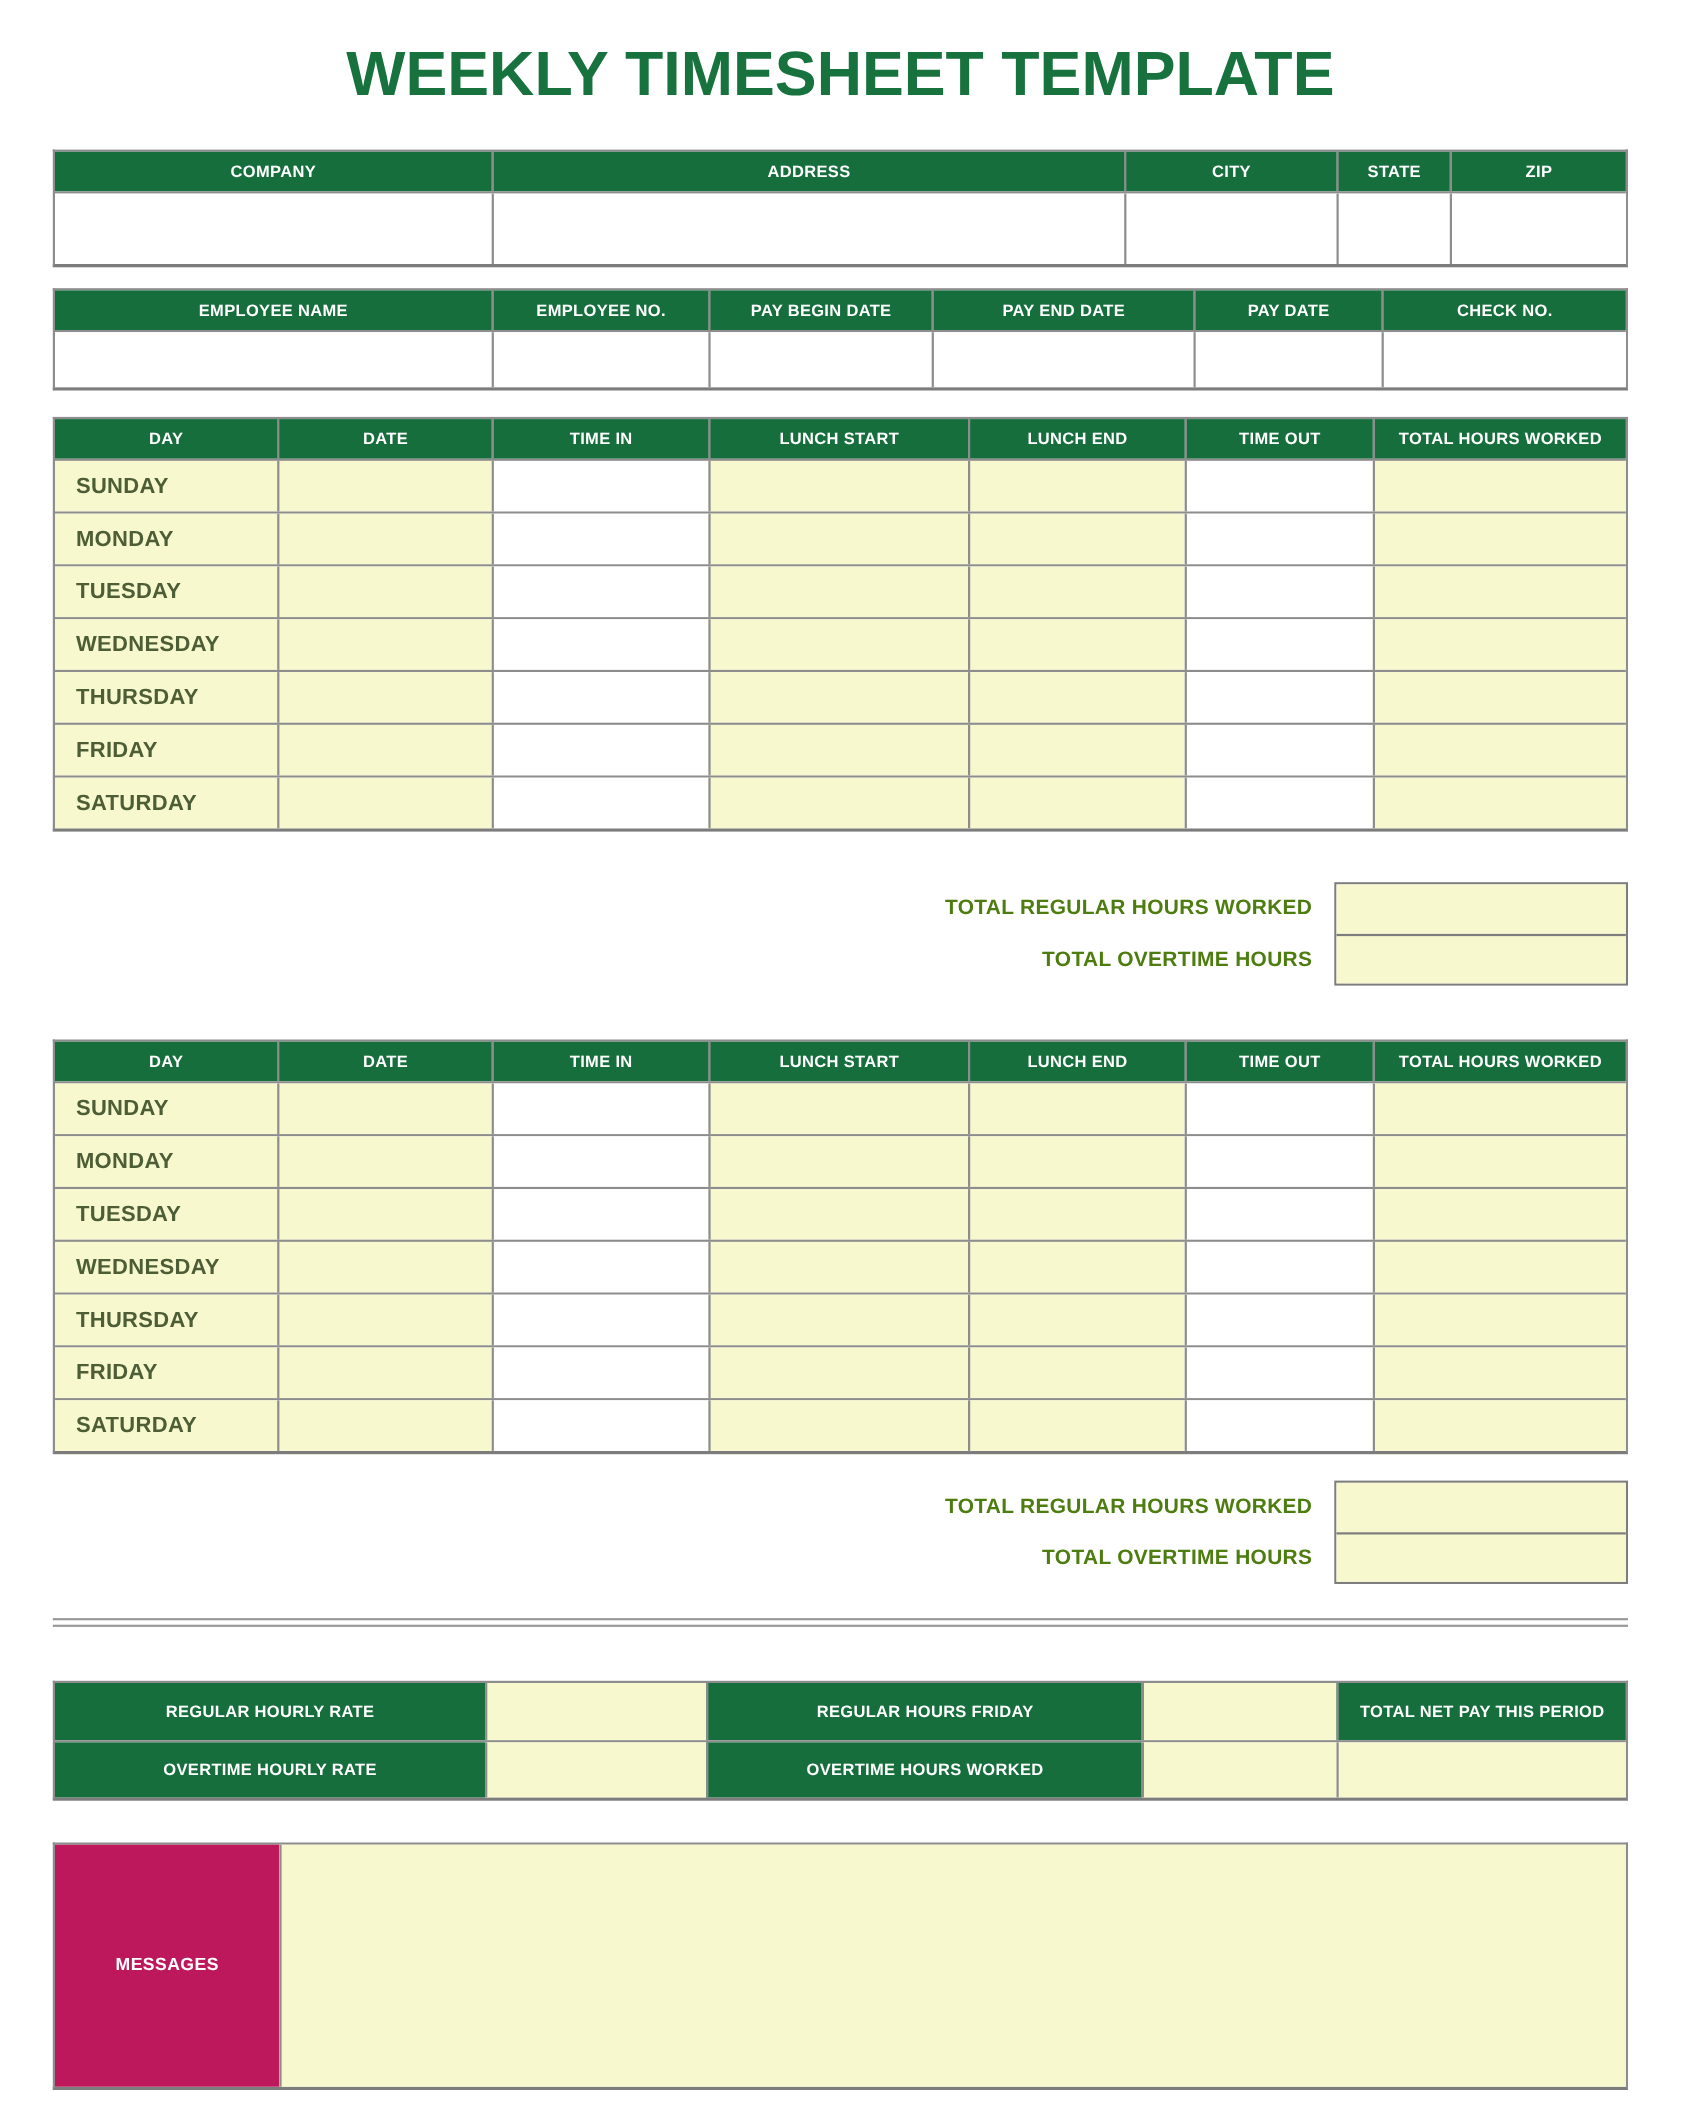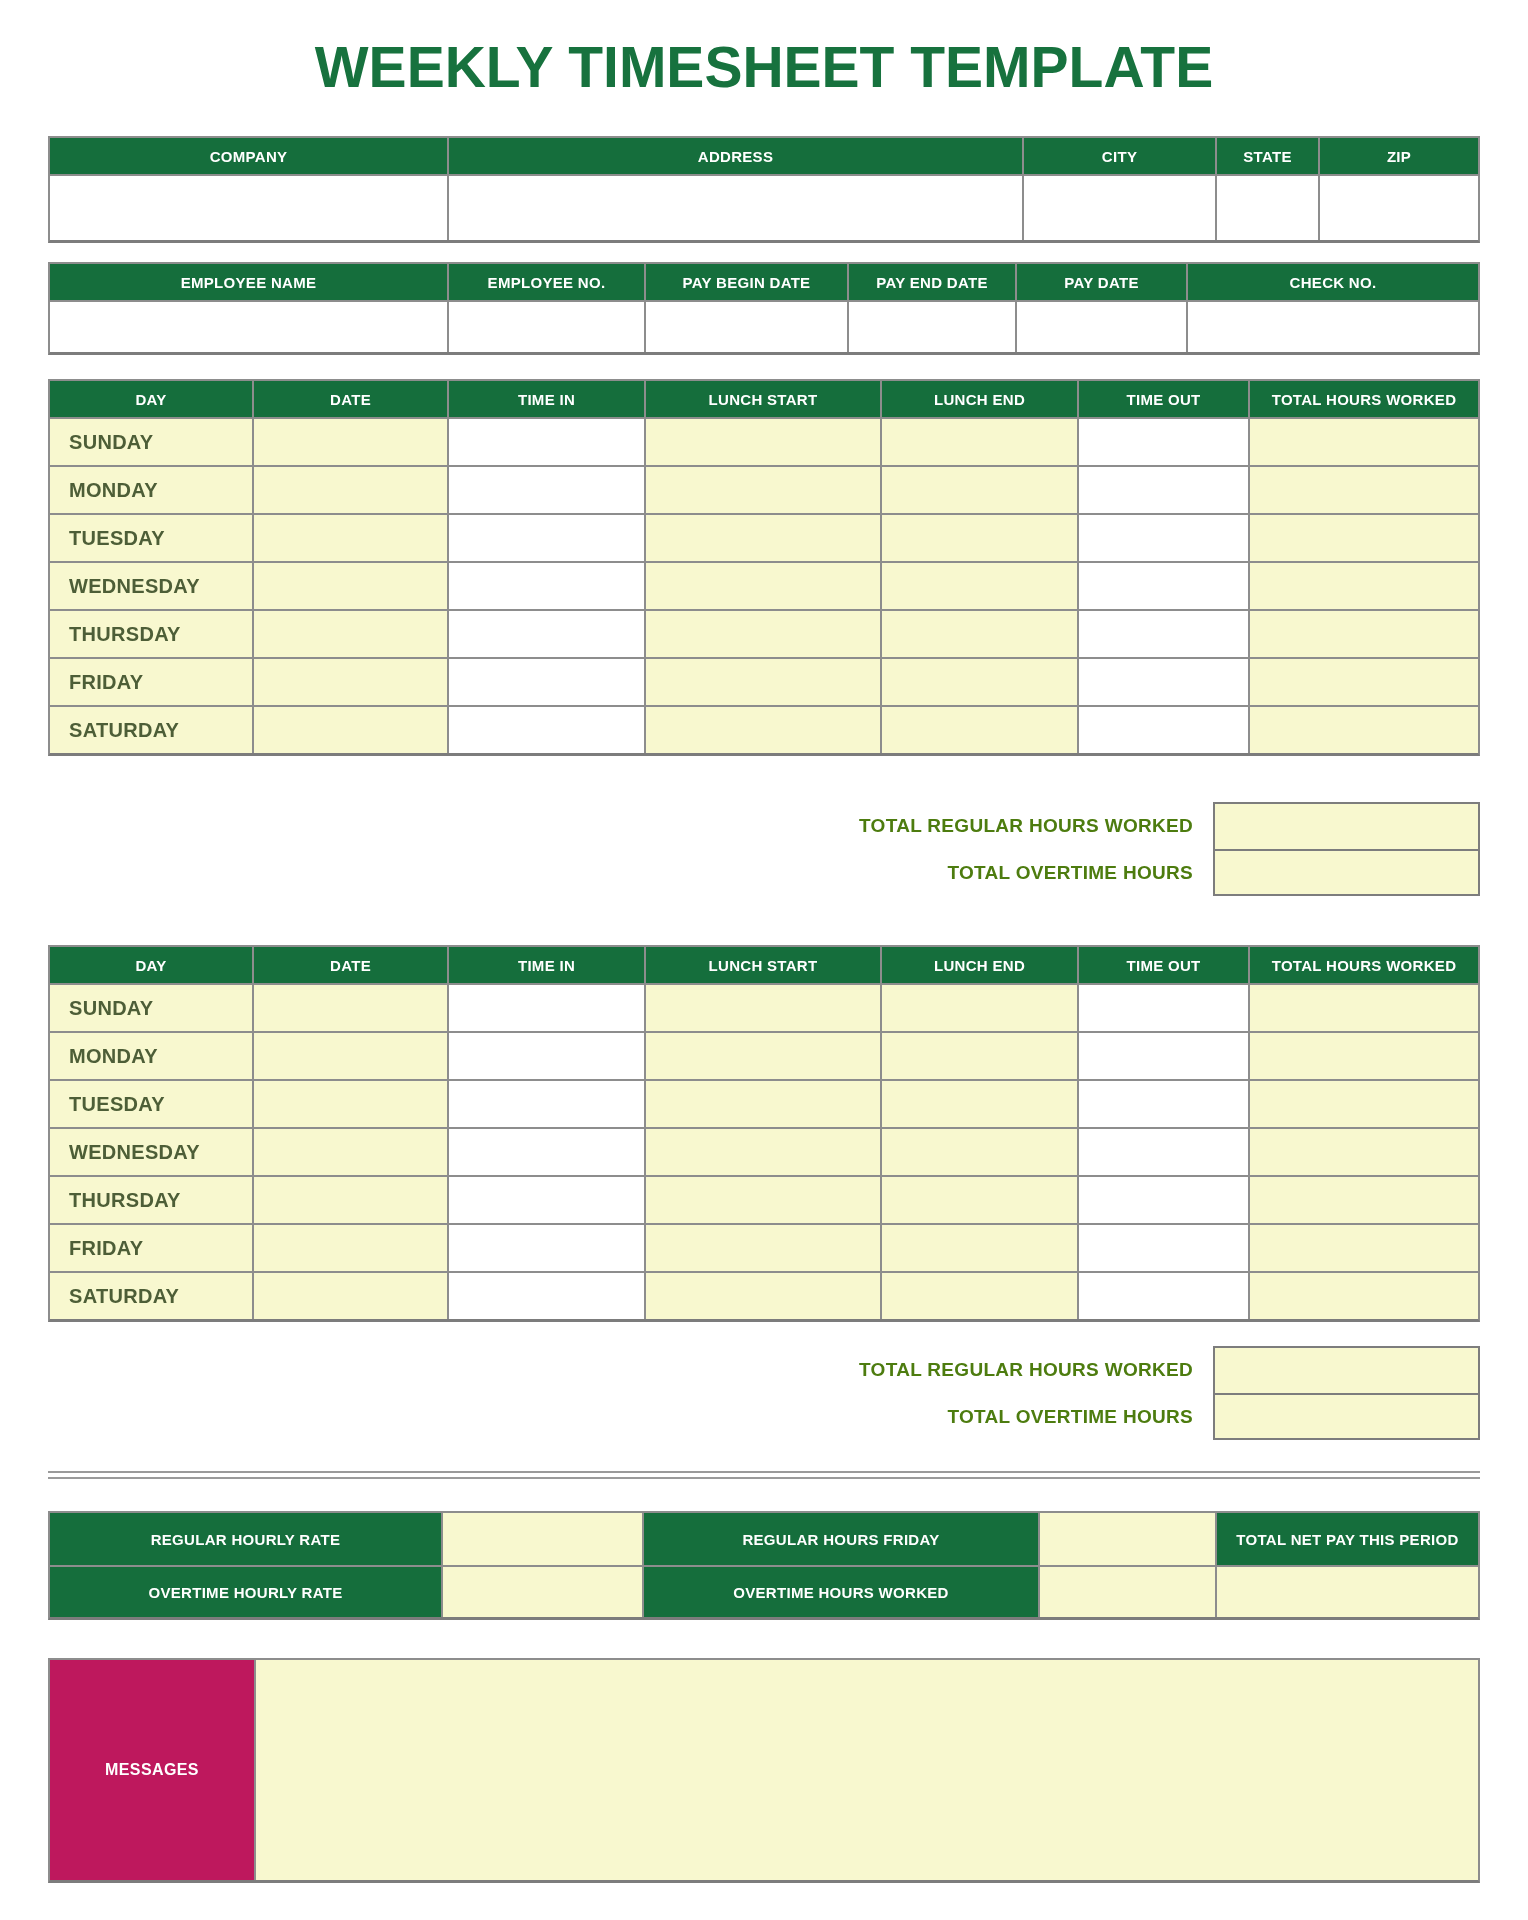--- a/index.html
+++ b/index.html
@@ -23,21 +23,21 @@
   .hrow { height:36px; }
   .hcell {
     background:#156E3C; color:#ffffff; font-weight:bold; font-size:15px;
     justify-content:center; letter-spacing:0.3px; text-align:center;
   }
   .y { background:#F8F8CF; }
   .w { background:#ffffff; }
 
   
   .co1{width:397px}.co2{width:575px}.co3{width:193px}.co4{width:103px}.co5{flex:1}
-  .e1{width:397px}.e2{width:197px}.e3{width:203px}.e4{width:168px}.e5{width:171px}.e6{flex:1}
+  .e1{width:397px}.e2{width:197px}.e3{width:203px}.e4{width:238px}.e5{width:171px}.e6{flex:1}
   .d1{width:202px}.d2{width:195px}.d3{width:197px}.d4{width:236px}.d5{width:197px}.d6{width:171px}.d7{flex:1}
   .r1{width:391px}.r2{width:201px}.r3{width:396px}.r4{width:177px}.r5{flex:1}
 
   .t-company { margin-top:36px; }
   .t-company .drow { height:66px; }
   .t-employee { margin-top:19px; }
   .t-employee .drow { height:52px; }
 
   .t-week1 { margin-top:24px; }
   .t-week2 { margin-top:49px; }
@@ -51,21 +51,21 @@
   .t-label {
     height:47px; display:flex; align-items:center; justify-content:flex-end;
     padding-right:20px; font-size:19px; font-weight:bold; color:#4d7c0f; letter-spacing:0.3px;
   }
   .totals-boxes { width:267px; border:2px solid #7d7d7d; display:flex; flex-direction:column; }
   .t-box { height:45px; background:#F8F8CF; }
   .t-box + .t-box { border-top:2px solid #7d7d7d; }
 
   .separator { margin-top:31px; height:8px; border-top:2px solid #9a9a9a; border-bottom:2px solid #9a9a9a; }
 
-  .t-pay { margin-top:32px; }
+  .t-pay { margin-top:49px; }
   .t-pay .prow { height:52px; }
   .pay-label { justify-content:center; text-align:center; }
 
   .t-messages { margin-top:38px; display:flex; border:2px solid #8d8d8d; border-bottom:3px solid #7c7c7c; height:225px; }
   .m-label {
     width:204px; background:#be185d; color:#ffffff; font-weight:bold; font-size:16px;
     display:flex; align-items:center; justify-content:center; letter-spacing:0.4px;
   }
   .m-body { flex:1; background:#F8F8CF; border-left:2px solid #8d8d8d; padding:10px; font-size:15px; color:#4C5D36; }
 </style>

